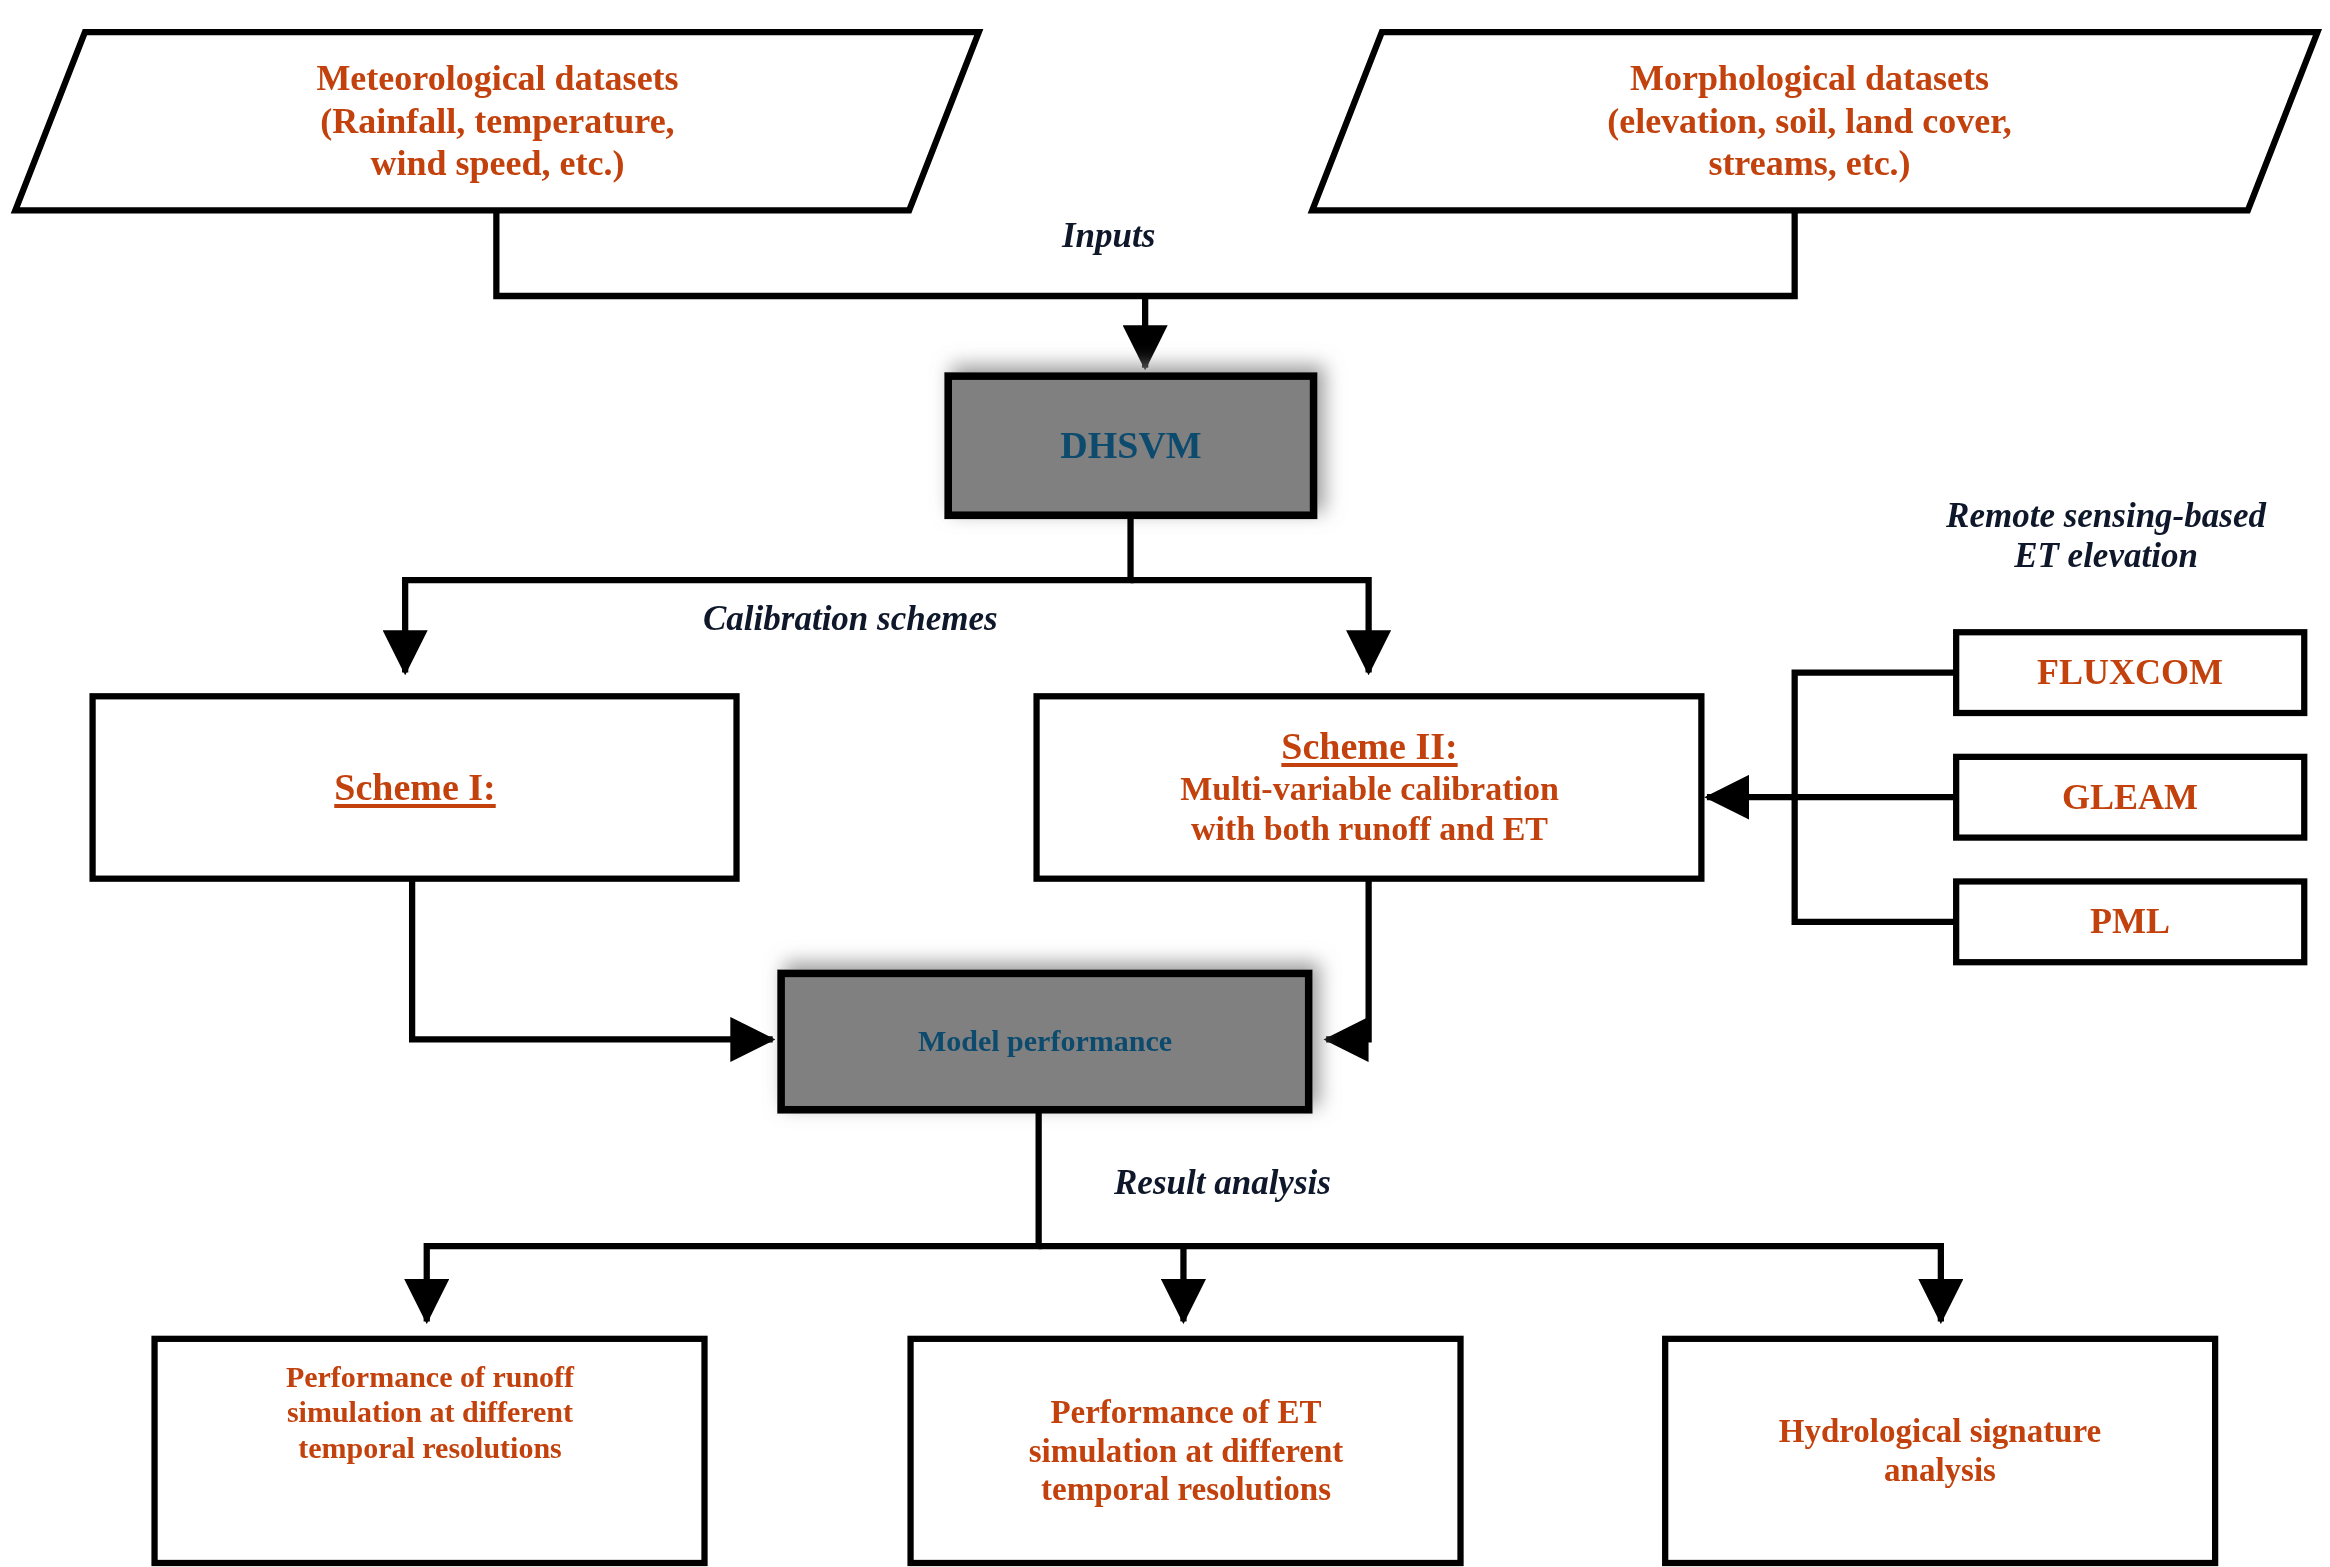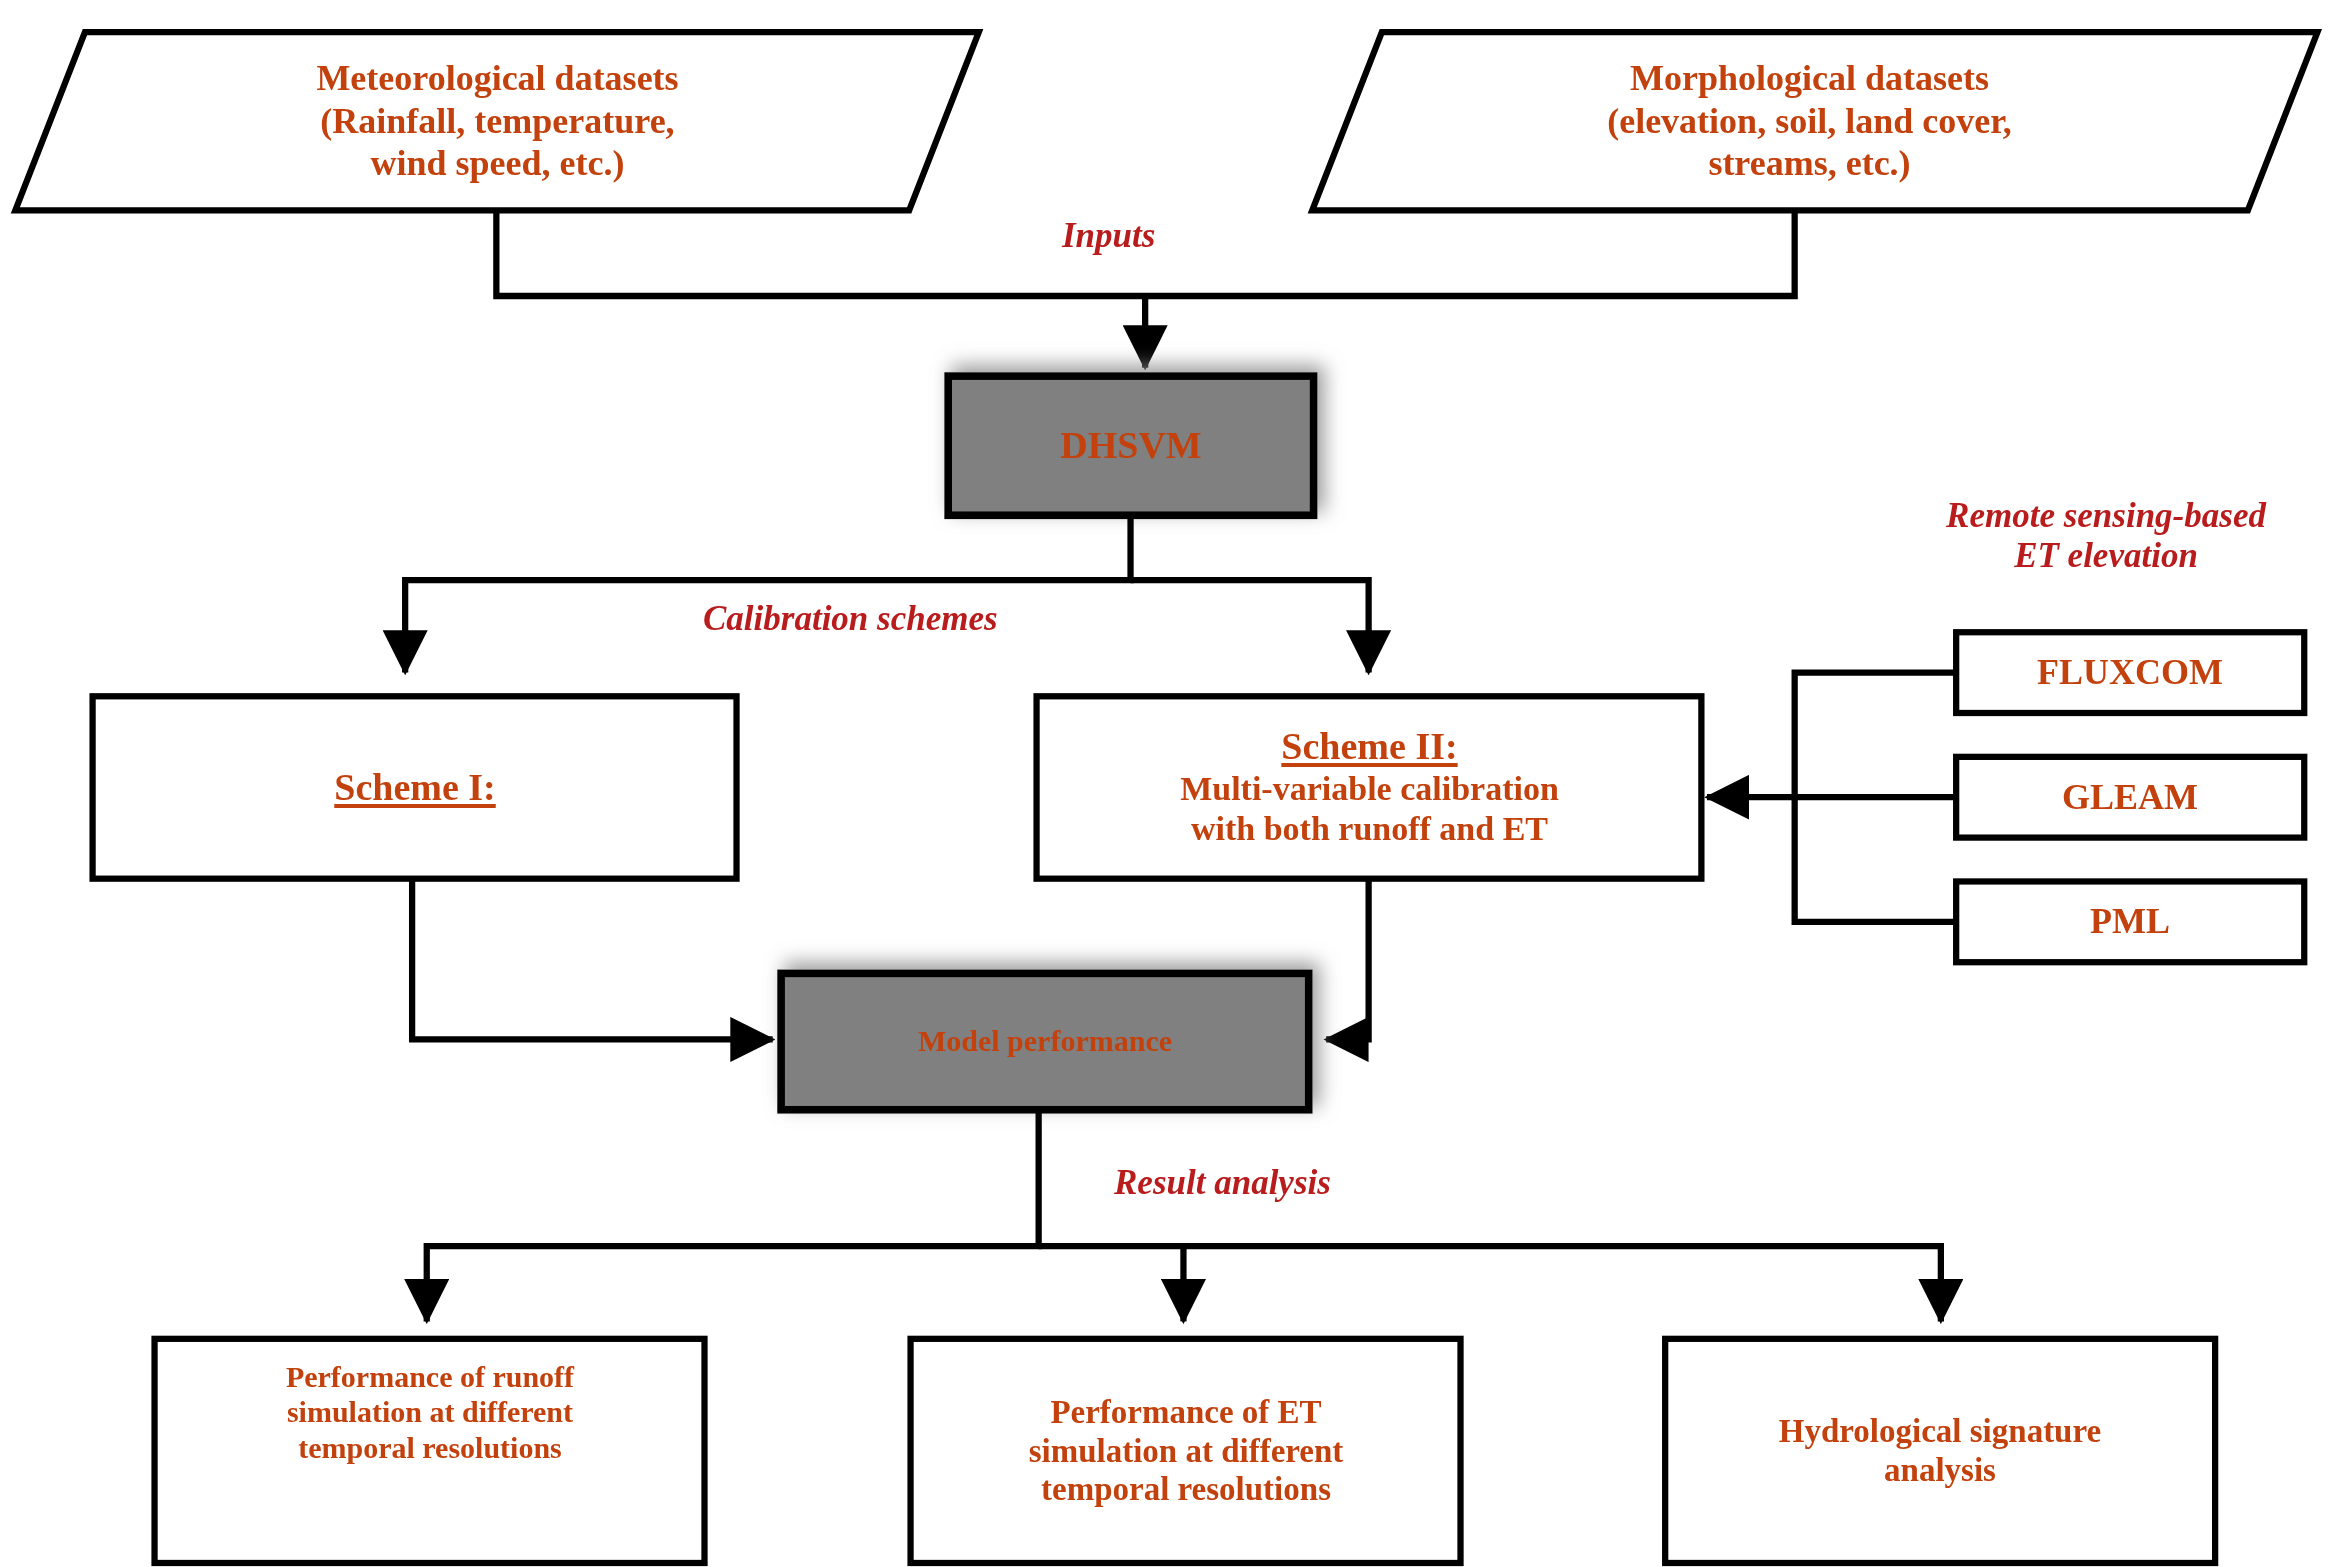--- a/index.html
+++ b/index.html
@@ -9,26 +9,26 @@
   .node-text{
     position:absolute;
     display:flex;align-items:center;justify-content:center;
     text-align:center;
     font-family:"Liberation Serif", serif;
     font-weight:bold;
     color:#c2410c;
     line-height:1.18;
     pointer-events:none;
   }
-  .node-text.white{color:#c2410c;}
+  .node-text.white{color:#0c4a6e;}
   .edge-label{
     position:absolute;
     font-family:"Liberation Serif", serif;
     font-weight:bold;font-style:italic;
-    color:#b91c1c;
+    color:#0f172a;
     white-space:nowrap;
     text-align:center;
     line-height:1.15;
   }
   .ul{ text-decoration:underline; text-decoration-thickness:4.2px; text-underline-offset:4.2px;}
 </style>
 </head>
 <body>
 
 <div id="stage">

